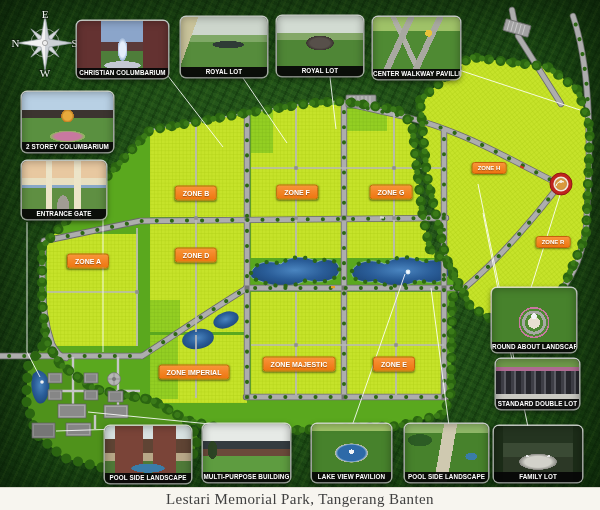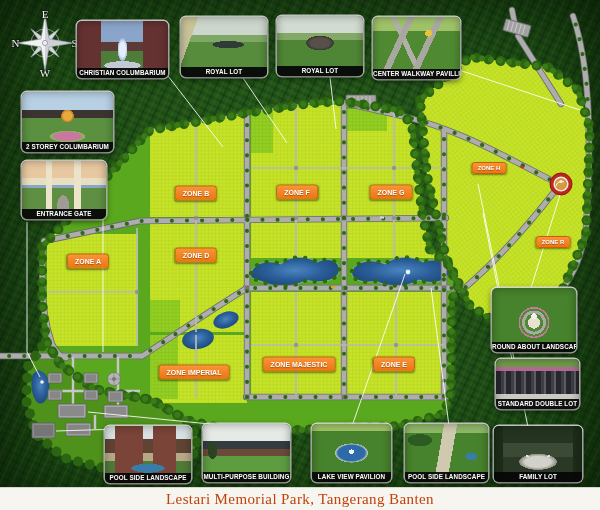--- a/index.html
+++ b/index.html
@@ -19,21 +19,21 @@
   .badge.sm{font-size:6px;padding:2px 5px}
   .card{position:absolute;z-index:4;border-radius:5px;overflow:hidden;background:#333;
     box-shadow:0 2px 6px rgba(0,0,0,.65), 0 0 0 1.5px rgba(255,255,255,.85);}
   .thumb{position:absolute;inset:0;box-shadow:inset 0 0 8px rgba(0,0,0,.35);}
   .clabel{position:absolute;left:0;right:0;bottom:0;height:10px;background:rgba(6,6,6,.94);
     color:#fff;font:bold 6.3px/10px "Liberation Sans",sans-serif;text-align:center;
     letter-spacing:.1px;white-space:nowrap;}
   .compass{position:absolute;left:10px;top:8px;z-index:3}
   .titlebar{position:absolute;left:0;right:0;bottom:0;height:22px;background:#f7f5ef;z-index:5;
     text-align:center;border-top:1px solid #d8d5cc;}
-  .titlebar span{font-family:"Liberation Serif",serif;font-size:15px;line-height:22px;color:#c2410c;letter-spacing:.4px;}
+  .titlebar span{font-family:"Liberation Serif",serif;font-size:15px;line-height:22px;color:#404040;letter-spacing:.4px;}
   
   .t-christian{background:
     radial-gradient(ellipse 7px 16px at 50% 50%, #e4edfa 0 45%, #9db6d8 70%, transparent 71%),
     radial-gradient(ellipse 30px 7px at 50% 78%, #c4c8d4 0 60%, transparent 61%),
     linear-gradient(90deg, #643231 0 26%, transparent 26% 72%, #643231 72%),
     linear-gradient(#8ba5ca 0 36%, #5b3a38 36% 52%, #4e7d3a 52% 100%);}
   .t-royal1{background:
     radial-gradient(ellipse 26px 6px at 55% 46%, #2f3b36 0 60%, transparent 61%),
     linear-gradient(110deg, #c9c39a 0 16%, transparent 16%),
     linear-gradient(#cdd6cc 0 30%, #7fa866 30% 42%, #568c3c 42% 100%);}

